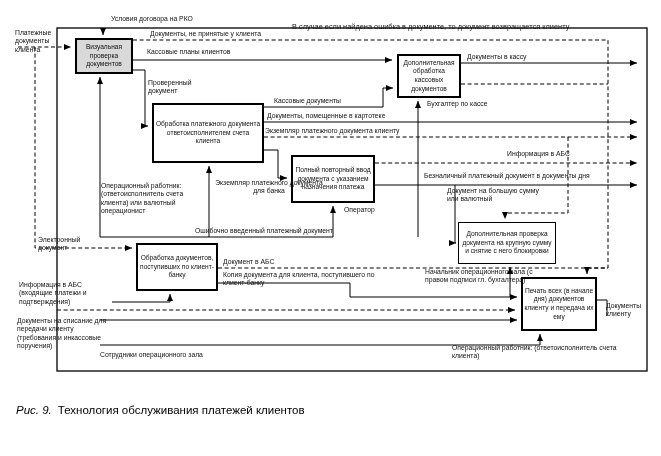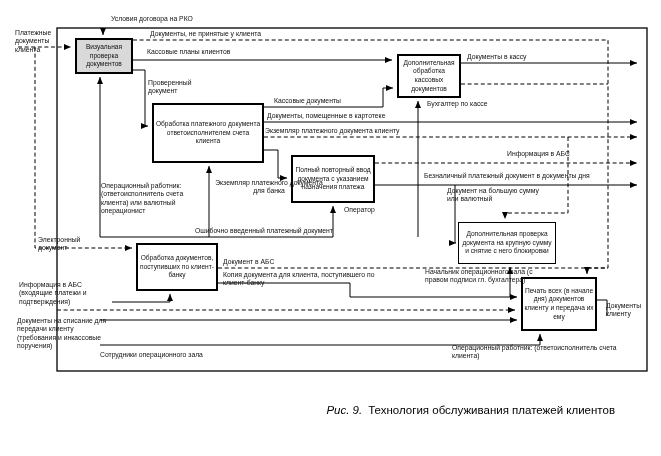--- a/index.html
+++ b/index.html
@@ -7,21 +7,21 @@
          font-family:"Liberation Sans", sans-serif;color:#111;}
   svg.wires{position:absolute;left:0;top:0;width:661px;height:456px;}
   .box{position:absolute;display:flex;align-items:center;justify-content:center;
        text-align:center;background:#fff;border:1.6px solid #000;
        font-size:6.6px;line-height:1.3;padding:1px;box-sizing:border-box;}
   .box.shaded{background:#d9d9d9;border-width:2px;}
   .lbl{position:absolute;font-size:6.8px;line-height:1.22;white-space:nowrap;}
   .lbl.wrap{white-space:normal;}
   .lbl.center{text-align:center;}
   .note{position:absolute;font-size:7.4px;white-space:nowrap;}
-  .caption{position:absolute;left:4px;top:404px;width:611px;text-align:right;
+  .caption{position:absolute;left:16px;top:404px;width:611px;text-align:left;
            font-size:11.5px;color:#000;}
   .caption .fig{font-style:italic;margin-right:6px;}
 </style>
 </head>
 <body>
 
 <div class="stage">
 
   <svg class="wires" viewBox="0 0 661 456" xmlns="http://www.w3.org/2000/svg">
     <defs>
@@ -69,20 +69,21 @@
   </svg>
 
   <div class="box shaded" style="left:75px;top:38px;width:58px;height:36px;">Визуальная проверка документов</div>
   <div class="box" style="left:152px;top:103px;width:112px;height:60px;border-width:2px;">Обработка платежного документа ответоисполнителем счета клиента</div>
   <div class="box" style="left:291px;top:155px;width:84px;height:48px;border-width:2px;">Полный повторный ввод документа с указанием назначения платежа</div>
   <div class="box" style="left:397px;top:54px;width:64px;height:44px;border-width:2px;">Дополнительная обработка кассовых документов</div>
   <div class="box" style="left:458px;top:222px;width:98px;height:42px;">Дополнительная проверка документа на крупную сумму и снятие с него блокировки</div>
   <div class="box" style="left:136px;top:243px;width:82px;height:48px;border-width:2px;">Обработка документов, поступивших по клиент-банку</div>
   <div class="box" style="left:521px;top:277px;width:76px;height:54px;border-width:2px;">Печать всех (в начале дня) документов клиенту и передача их ему</div>
 
+  <div class="note" style="left:292px;top:22px;">В случае если найдена ошибка в документе, то документ возвращается клиенту</div>
 
   <div class="lbl wrap" style="left:15px;top:29px;width:58px;">Платежные документы клиента</div>
   <div class="lbl" style="left:111px;top:15px;">Условия договора на РКО</div>
   <div class="lbl" style="left:150px;top:30px;">Документы, не принятые у клиента</div>
   <div class="lbl" style="left:147px;top:48px;">Кассовые планы клиентов</div>
   <div class="lbl wrap" style="left:148px;top:79px;width:62px;">Проверенный документ</div>
   <div class="lbl" style="left:274px;top:97px;">Кассовые документы</div>
   <div class="lbl" style="left:267px;top:112px;">Документы, помещенные в картотеке</div>
   <div class="lbl" style="left:265px;top:127px;">Экземпляр платежного документа клиенту</div>
   <div class="lbl" style="left:467px;top:53px;">Документы в кассу</div>

